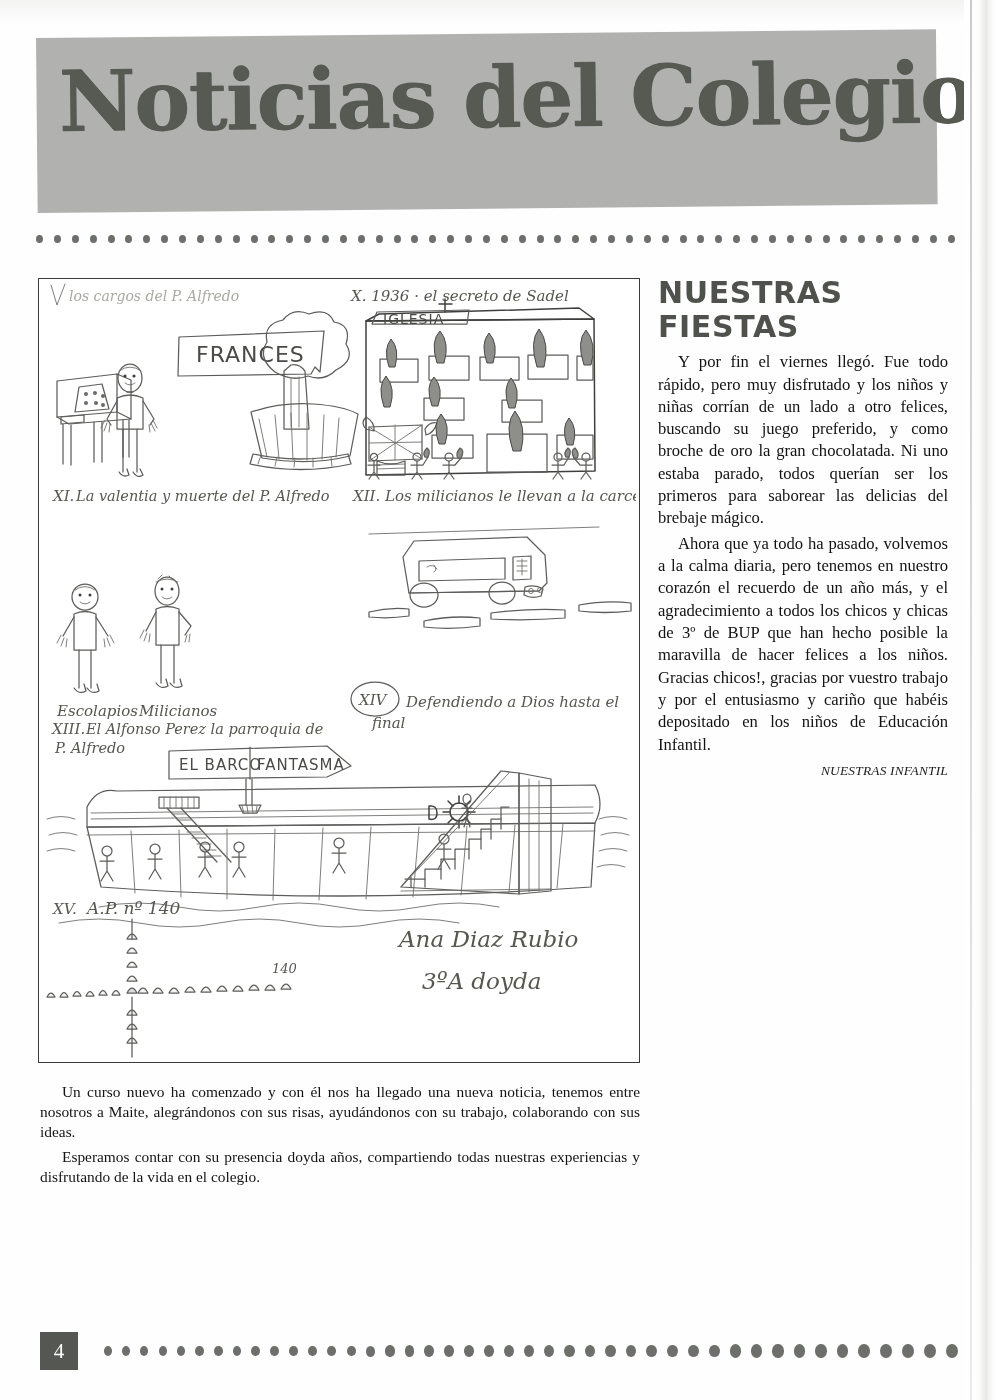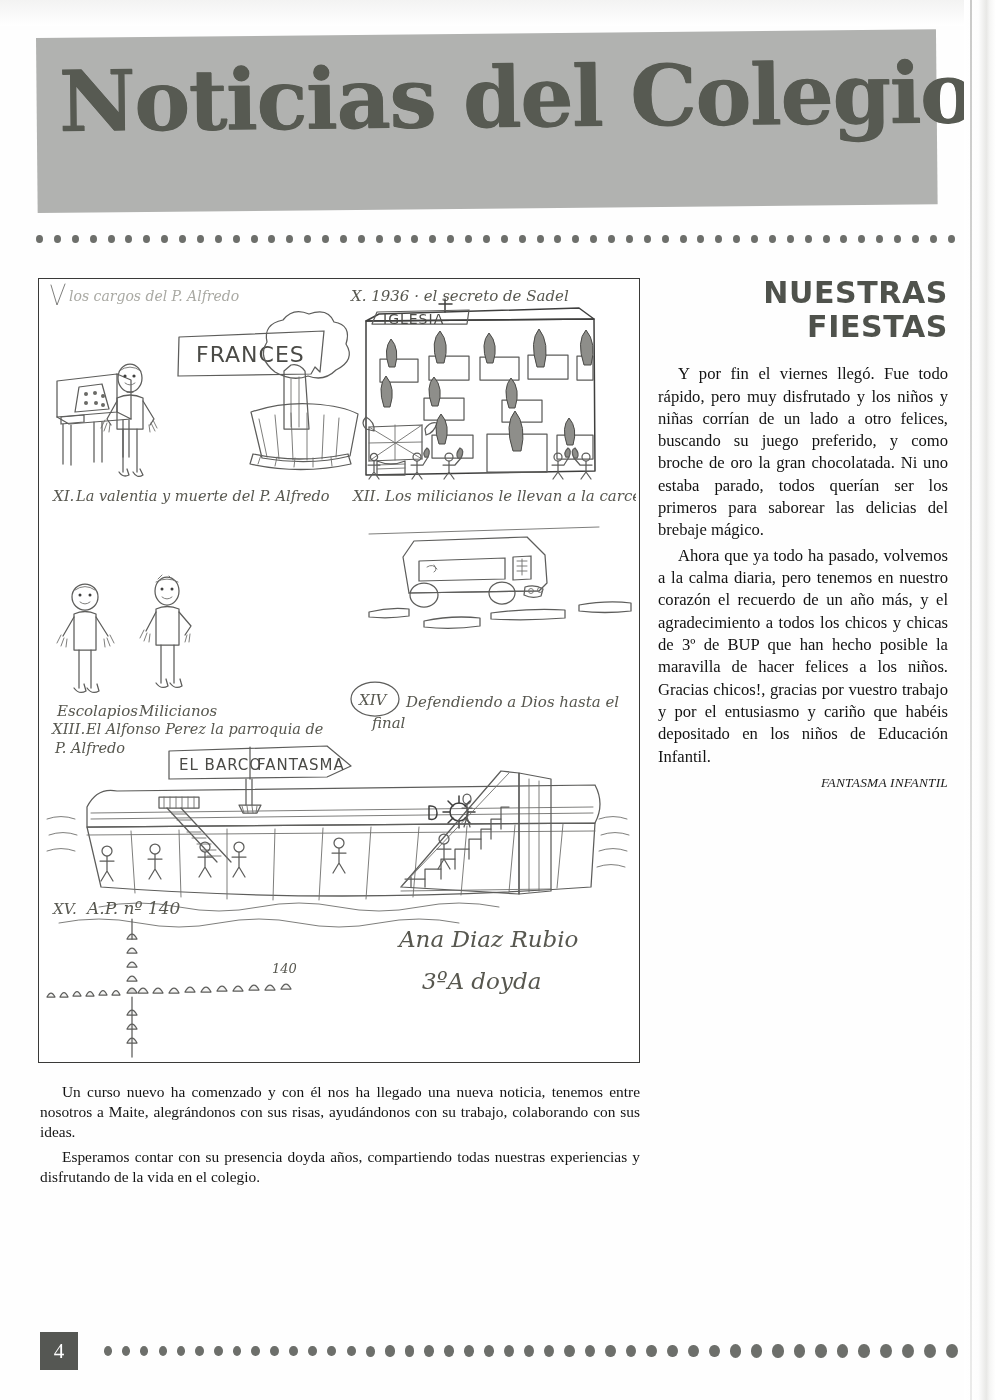--- a/index.html
+++ b/index.html
@@ -112,22 +112,21 @@
     hyphens:none;
   }
 
   
   .article-right{
     position:absolute;left:658px;top:276px;width:290px;
   }
   #fiestas-heading{
     font-size:30px;
     line-height:1.12;
-    margin:0 0 20px 0;
-    text-align:right;
+    margin:0 0 8px 0;
   }
   .right-p{
     font-family:"Liberation Serif", serif;
     font-size:16.6px;
     line-height:1.345;
     text-align:justify;
     color:#121212;
     margin:0 0 3px 0;
     text-indent:20px;
   }
@@ -566,21 +565,21 @@
 
   <div class="article-left">
     <p class="body-p">Un curso nuevo ha comenzado y con él nos ha llegado una nueva noticia, tenemos entre nosotros a Maite, alegrándonos con sus risas, ayudándonos con su trabajo, colaborando con sus ideas.</p>
     <p class="body-p">Esperamos contar con su presencia doyda años, compartiendo todas nuestras experiencias y disfrutando de la vida en el colegio.</p>
   </div>
 
   <div class="article-right">
     <h2 class="head-sans" id="fiestas-heading">NUESTRAS FIESTAS</h2>
     <p class="right-p">Y por fin el viernes llegó. Fue todo rápido, pero muy disfrutado y los niños y niñas corrían de un lado a otro felices, buscando su juego preferido, y como broche de oro la gran chocolatada. Ni uno estaba parado, todos querían ser los primeros para saborear las delicias del brebaje mágico.</p>
     <p class="right-p">Ahora que ya todo ha pasado, volvemos a la calma diaria, pero tenemos en nuestro corazón el recuerdo de un año más, y el agradecimiento a todos los chicos y chicas de 3º de BUP que han hecho posible la maravilla de hacer felices a los niños. Gracias chicos!, gracias por vuestro trabajo y por el entusiasmo y cariño que habéis depositado en los niños de Educación Infantil.</p>
-    <div class="byline">FANTASMA INFANTIL</div>
+    <div class="byline">NUESTRAS INFANTIL</div>
   </div>
 
   <div class="page-number">4</div>
   <div class="dot-rule" id="bottom-rule" style="justify-content: space-between;">
       <span class="dot" style="width: 8px; height: 9.44px; background: rgb(109, 111, 107); margin-right: auto;"></span>
       <span class="dot" style="width: 8.1px; height: 9.55px; background: rgb(109, 111, 107); margin-right: auto;"></span>
       <span class="dot" style="width: 8.19px; height: 9.66px; background: rgb(109, 111, 107); margin-right: auto;"></span>
       <span class="dot" style="width: 8.29px; height: 9.78px; background: rgb(109, 111, 107); margin-right: auto;"></span>
       <span class="dot" style="width: 8.38px; height: 9.89px; background: rgb(109, 111, 107); margin-right: auto;"></span>
       <span class="dot" style="width: 8.48px; height: 10px; background: rgb(109, 111, 107); margin-right: auto;"></span>

